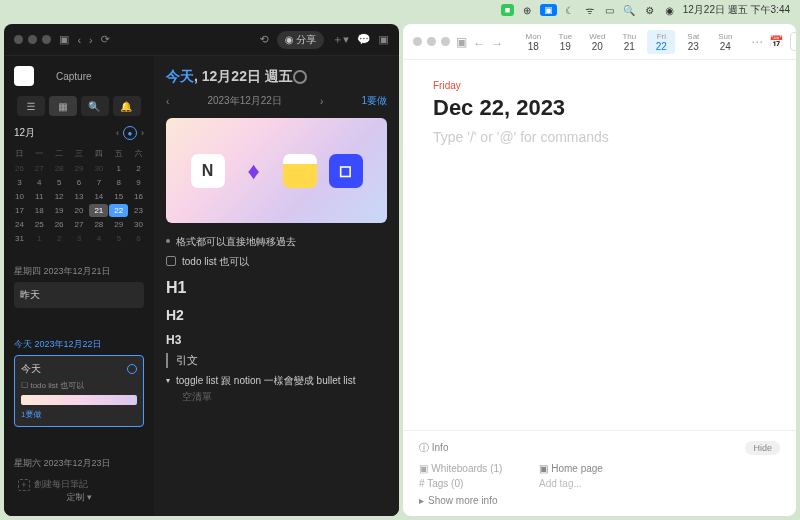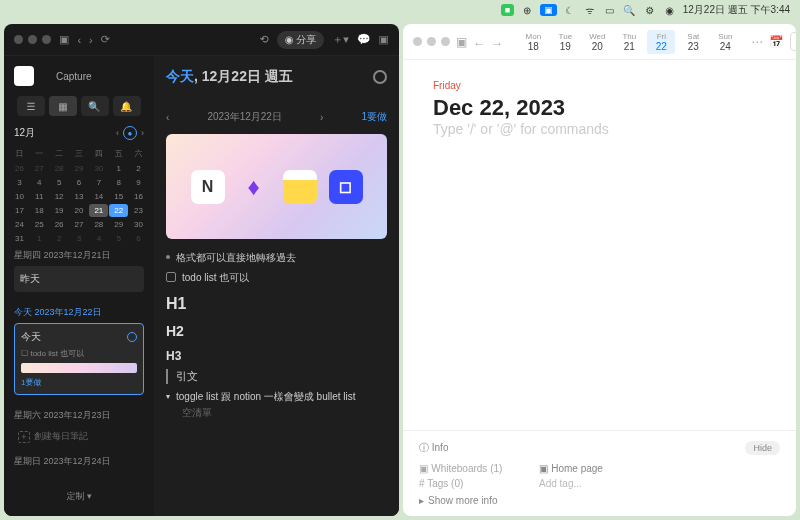--- a/index.html
+++ b/index.html
@@ -28,34 +28,34 @@
 .tab-btn.active{background:#3a3a3a}
 .month-row{display:flex;align-items:center;justify-content:space-between;padding:2px 4px;margin-bottom:4px}
 .month-nav{display:flex;gap:4px;align-items:center}
 .nav-btn{color:#888;font-size:9px}
 .today-dot{width:14px;height:14px;border:1px solid #4a9eff;border-radius:50%;display:flex;align-items:center;justify-content:center;font-size:8px;color:#4a9eff}
 .cal-grid{display:grid;grid-template-columns:repeat(7,1fr);gap:1px;font-size:8px;text-align:center}
 .cal-cell{padding:2px 0;color:#888}
 .cal-cell.dim{color:#444}
 .cal-cell.today{background:#4a9eff;color:#fff;border-radius:3px}
 .cal-cell.sel{background:#555;color:#fff;border-radius:3px}
-.day-section{margin-top:0;padding:4px}
+.day-section{margin-top:16px;padding:4px}
 .day-header{font-size:9px;color:#888;margin-bottom:4px}
 .day-header.blue{color:#4a9eff}
 .day-card{background:#2a2a2a;border-radius:4px;padding:6px;margin-bottom:6px}
 .day-card.selected{border:1px solid #4a9eff}
 .day-card-title{font-size:10px;color:#ccc;display:flex;justify-content:space-between;align-items:center}
 .ring-icon{width:10px;height:10px;border:1.5px solid #4a9eff;border-radius:50%}
 .todo-small{font-size:8px;color:#888;margin-top:4px}
 .gradient-bar{height:10px;background:linear-gradient(90deg,#fce8d8,#f8d4e8,#d8c8f0);border-radius:2px;margin-top:4px}
 .create-row{display:flex;align-items:center;gap:4px;padding:4px;color:#666;font-size:9px}
 .plus-box{width:12px;height:12px;border:1px dashed #555;border-radius:2px;display:flex;align-items:center;justify-content:center}
 .sidebar-footer{position:sticky;bottom:0;padding:6px;text-align:center;font-size:9px;color:#888}
 .main-panel{flex:1;background:#1e1e1e;padding:12px;overflow-y:auto;color:#ccc}
-.main-header{display:flex;justify-content:space-between;align-items:center;margin-bottom:24px}
+.main-header{display:flex;align-items:center;margin-bottom:8px}
 .main-title{font-size:14px;font-weight:600}
 .main-title .blue{color:#4a9eff}
 .ring-lg{width:14px;height:14px;border:2px solid #888;border-radius:50%}
 .sub-row{display:flex;justify-content:space-between;align-items:center;font-size:10px;color:#888;margin-bottom:10px}
 .sub-row .blue{color:#4a9eff}
 .hero{height:105px;background:linear-gradient(135deg,#fce8d8,#f8d4e8,#d8c8f0,#c8d8f8);border-radius:6px;display:flex;align-items:center;justify-content:center;gap:12px;margin-bottom:12px}
 .app-icon{width:34px;height:34px;background:#fff;border-radius:7px;display:flex;align-items:center;justify-content:center;font-size:16px;font-weight:bold;color:#333}
 .app-icon.obsidian{background:transparent;color:#7c3aed;font-size:24px}
 .app-icon.notes{background:linear-gradient(#fff 30%,#ffd94a 30%);}
 .app-icon.dark{background:#3a4aff;color:#fff}
@@ -73,21 +73,21 @@
 .rt-nav{color:#aaa;font-size:12px}
 .weekdays{display:flex;gap:4px;margin-left:10px}
 .wd{width:28px;text-align:center;font-size:8px;color:#999;padding:2px;border-radius:3px}
 .wd .num{font-size:10px;color:#444;display:block}
 .wd.today{background:#e3f2fd}
 .wd.today .num{color:#007aff}
 .rt-spacer{flex:1}
 .today-btn{font-size:10px;padding:3px 8px;border:1px solid #ddd;border-radius:4px;color:#444}
 .right-body{flex:1;padding:20px 30px;overflow-y:auto}
 .date-label{font-size:10px;color:#e74c3c;margin-bottom:4px}
-.date-big{font-size:22px;font-weight:700;color:#222;}
+.date-big{font-size:22px;font-weight:700;color:#222;margin-bottom:8px}
 .placeholder{font-size:14px;color:#ccc}
 .right-footer{border-top:1px solid #eee;padding:10px 16px;font-size:10px;color:#888}
 .info-row{display:flex;justify-content:space-between;align-items:center;margin-bottom:8px}
 .hide-btn{background:#f0f0f0;padding:2px 8px;border-radius:8px;font-size:9px}
 .meta-row{display:flex;gap:30px;margin-bottom:4px}
 .meta-label{width:90px;color:#aaa}
 .show-more{display:flex;align-items:center;gap:4px;margin-top:6px}
 </style>
 </head>
 <body>

